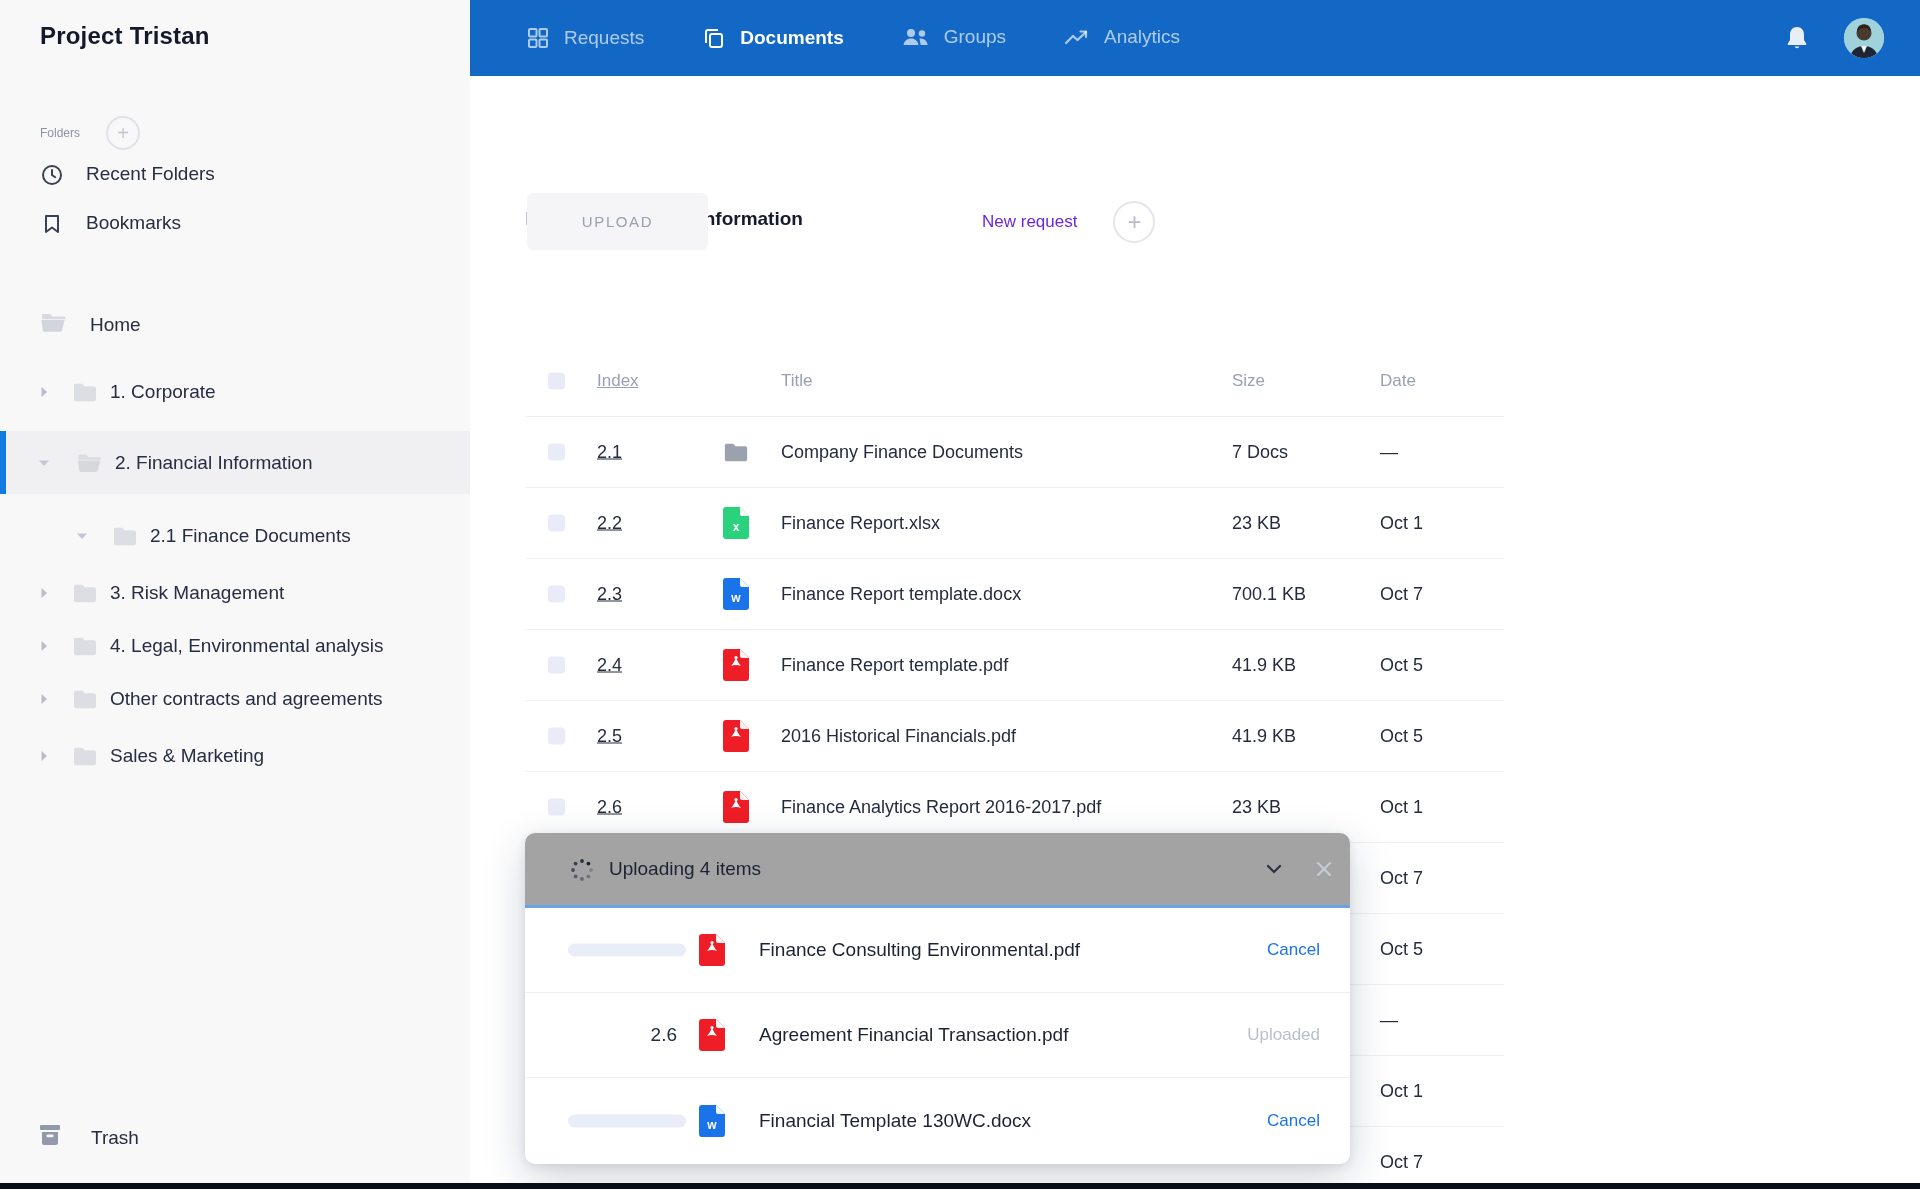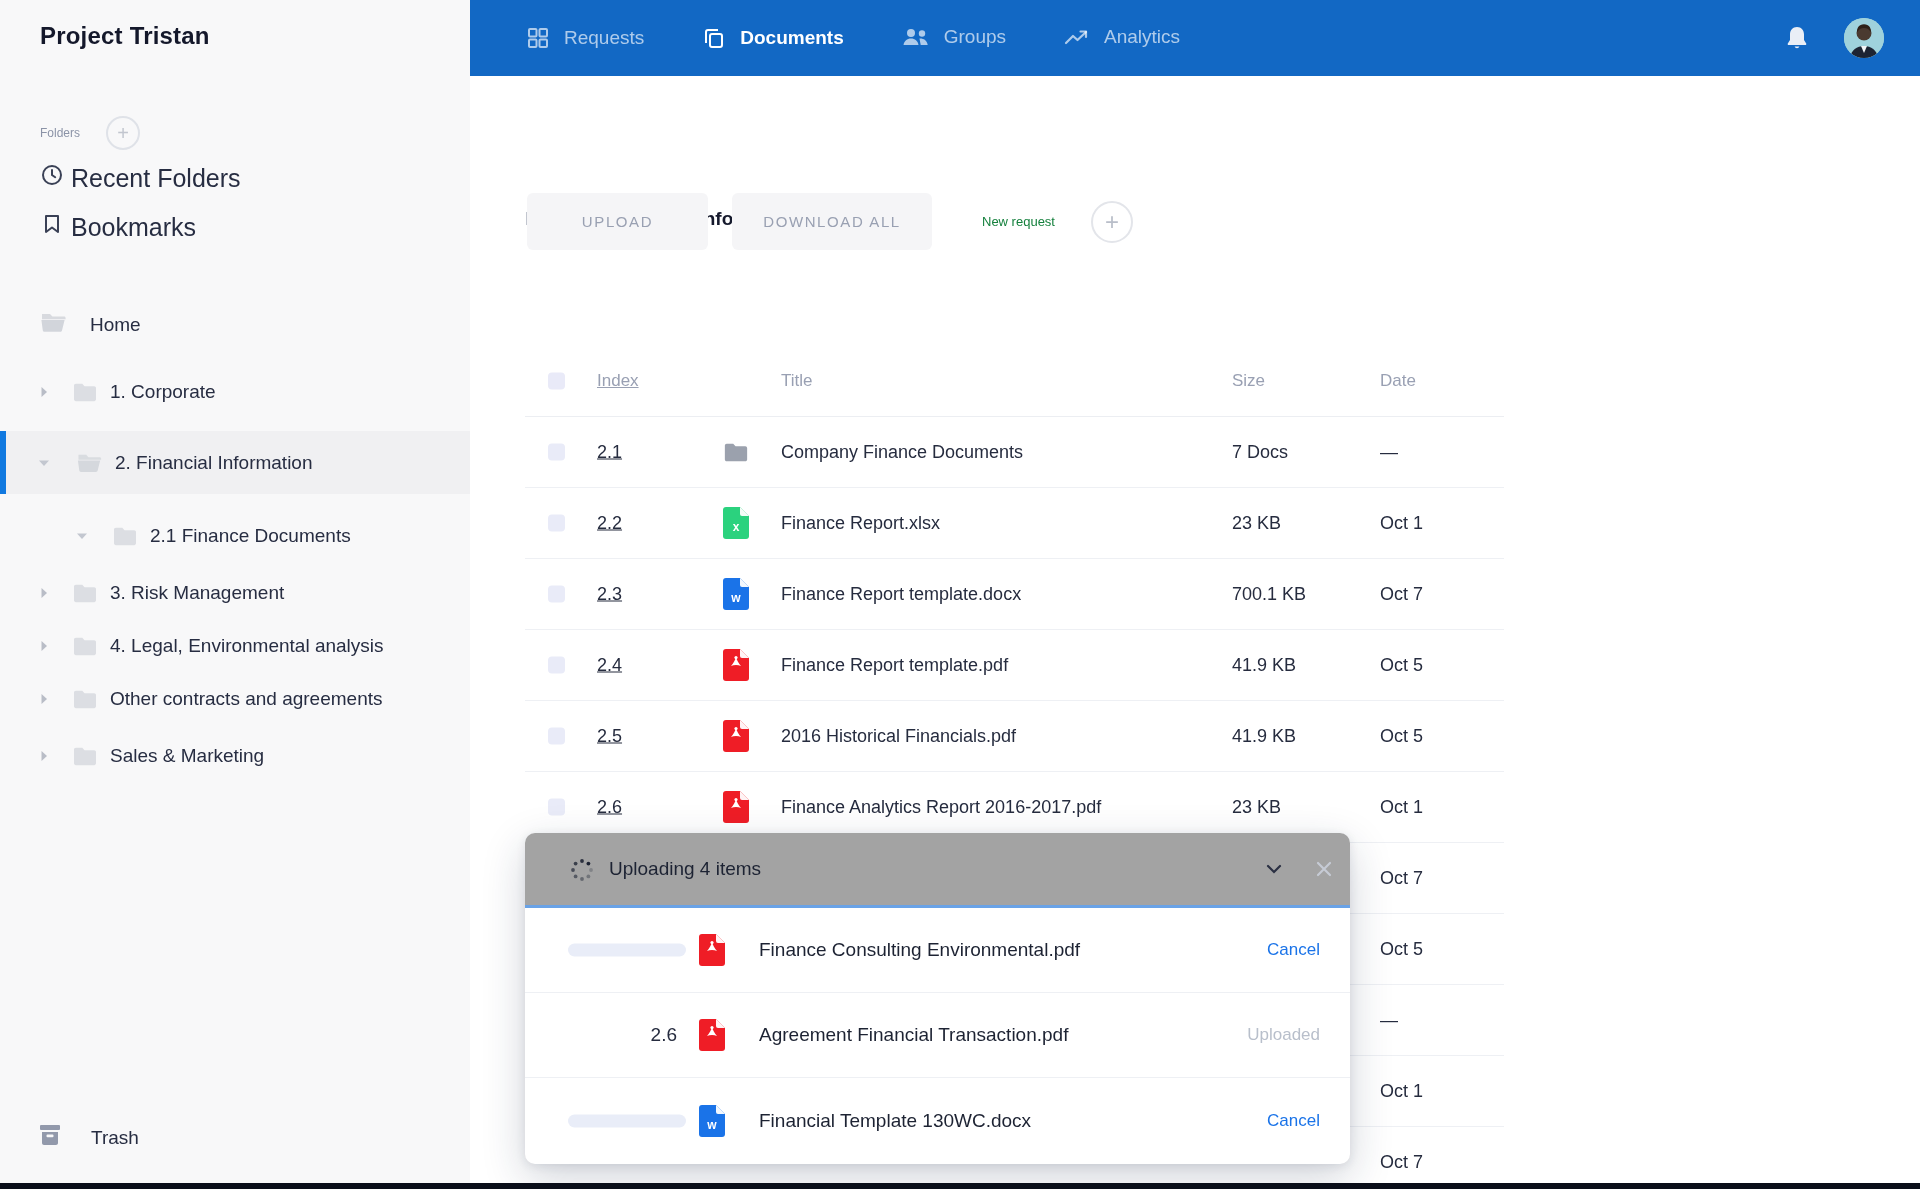--- a/index.html
+++ b/index.html
@@ -6,21 +6,21 @@
   html,body { width:1920px; height:1189px; overflow:hidden; }
   body { font-family:"Liberation Sans", sans-serif; background:#ffffff; position:relative; }
   .stage { position:absolute; inset:0; width:1920px; height:1189px; background:#fff; }
 
   
   .sidebar { position:absolute; left:0; top:0; width:470px; height:1189px; background:#f8f8f9; z-index:2; }
   .app-title { position:absolute; left:40px; top:22px; font-size:24px; font-weight:700; color:#14182b; letter-spacing:.2px; }
   .folders-row { position:absolute; left:40px; top:116px; display:flex; align-items:center; gap:26px; }
   .folders-label { font-size:12px; color:#8b93a7; }
   .plus-circle-sm { width:34px; height:34px; border-radius:50%; border:2px solid #dfe2e8; display:flex; align-items:center; justify-content:center; color:#c2c6cf; font-size:20px; line-height:1; background:transparent; cursor:pointer; }
-  .side-item { position:absolute; left:40px; display:flex; align-items:center; gap:7px; color:#272d42; font-size:25px; cursor:pointer; }
+  .side-item { position:absolute; left:40px; display:flex; gap:22px; color:#272d42; font-size:19px; cursor:pointer; }
   .side-item svg { flex:0 0 auto; }
   .home-row { position:absolute; left:40px; top:310px; display:flex; align-items:center; gap:22px; color:#272d42; font-size:19px; cursor:pointer; }
 
   .tree-row { position:absolute; left:0; width:470px; display:flex; align-items:center; cursor:pointer; color:#272d42; font-size:19px; }
   .tree-row.selected { background:#f0f0f2; }
   .tree-row.selected::before { content:""; position:absolute; left:0; top:0; bottom:0; width:6px; background:#1179e0; }
   .caret { position:absolute; display:flex; align-items:center; }
   .tree-folder { position:absolute; display:flex; align-items:center; }
   .tree-label { position:absolute; white-space:nowrap; }
 
@@ -38,21 +38,21 @@
   
   .main { position:absolute; left:470px; top:76px; width:1450px; height:1113px; background:#fff; }
   .breadcrumb { position:absolute; left:55px; top:132px; display:flex; align-items:center; gap:12px; font-size:19px; }
   .crumb-home { color:#7c8598; cursor:pointer; }
   .crumb-sep { color:#7c8598; }
   .crumb-current { color:#161a2d; font-weight:700; }
   .btn-ghost { position:absolute; height:57px; background:#f5f5f7; border:none; border-radius:6px; color:#99a0b2; font-size:15px; letter-spacing:1.6px; font-family:"Liberation Sans",sans-serif; cursor:pointer; }
   .btn-upload { left:57px; top:117px; width:181px; }
   .btn-download { left:262px; top:117px; width:200px; }
   .new-request { position:absolute; left:512px; top:117px; height:57px; display:flex; align-items:center; gap:36px; cursor:pointer; }
-  .new-request-label { font-size:13px; color:#15803d; }
+  .new-request-label { font-size:17px; color:#6d28d9; }
   .plus-circle-lg { width:42px; height:42px; border-radius:50%; border:2px solid #e3e5ea; display:flex; align-items:center; justify-content:center; color:#b9bec9; font-size:24px; line-height:1; background:#fff; }
 
   
   .dtable { position:absolute; left:55px; top:270px; width:979px; }
   .thead { position:relative; height:71px; border-bottom:1px solid #eceef2; }
   .th { position:absolute; top:50%; transform:translateY(-50%); font-size:17px; color:#99a0b3; }
   .row { position:relative; height:71px; border-bottom:1px solid #eef0f4; background:#fff; }
   .cell { position:absolute; top:50%; transform:translateY(-50%); font-size:18px; color:#262c3f; white-space:nowrap; }
   .checkbox { position:absolute; top:50%; transform:translateY(-50%); left:23px; width:17px; height:17px; border-radius:4px; background:#e9ebf8; cursor:pointer; }
   .c-index { left:72px;text-decoration:underline; }
@@ -298,21 +298,20 @@
   </div>
 
   <div class="main">
     <div class="breadcrumb">
       <span class="crumb-home">Home</span>
       <span class="crumb-sep">&gt;</span>
       <span class="crumb-current">Financial Information</span>
     </div>
 
     <button class="btn-ghost btn-upload">UPLOAD</button>
-    <button class="btn-ghost btn-download">DOWNLOAD ALL</button>
     <div class="new-request">
       <span class="new-request-label">New request</span>
       <span class="plus-circle-lg">+</span>
     </div>
 
     <div class="dtable">
       <div class="thead">
         <span class="checkbox" style="background:#e9eaf8;"></span>
         <span class="th c-index">Index</span>
         <span class="th c-title">Title</span>

